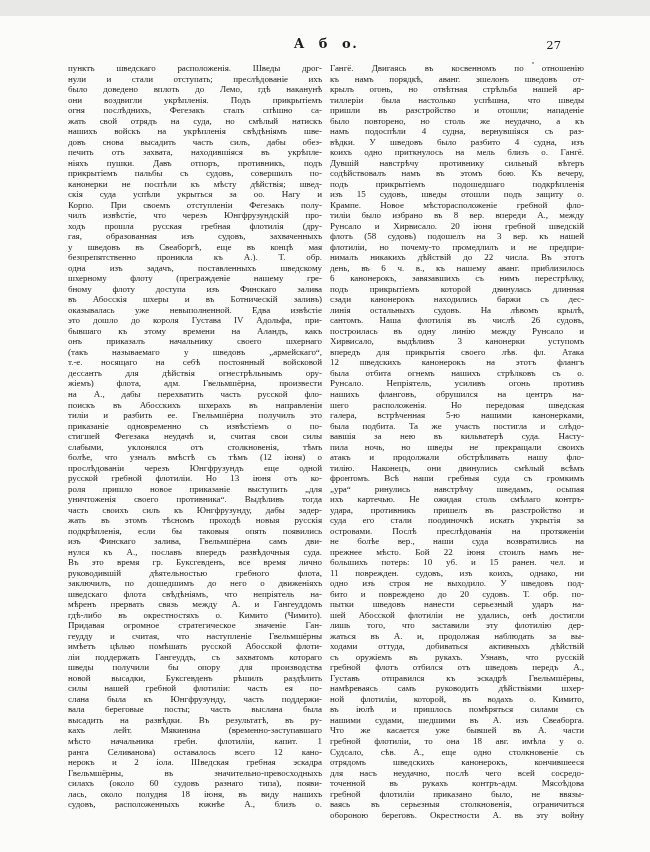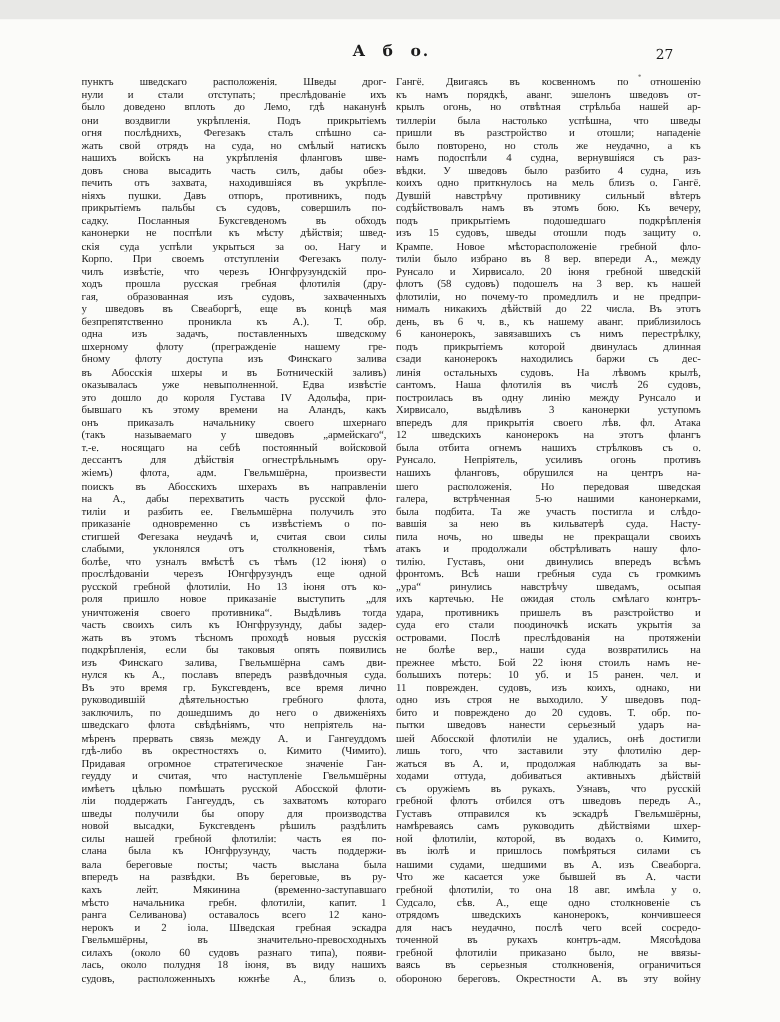--- a/index.html
+++ b/index.html
@@ -76,48 +76,47 @@
   <div class="speck"></div>
 
   <div class="columns">
     <div class="col">
         <div class="tline">пунктъ шведскаго расположенія. Шведы дрог-</div>
         <div class="tline">нули и стали отступать; преслѣдованіе ихъ</div>
         <div class="tline">было доведено вплоть до Лемо, гдѣ наканунѣ</div>
         <div class="tline">они воздвигли укрѣпленія. Подъ прикрытіемъ</div>
         <div class="tline">огня послѣднихъ, Фегезакъ сталъ спѣшно са-</div>
         <div class="tline">жать свой отрядъ на суда, но смѣлый натискъ</div>
-        <div class="tline">нашихъ войскъ на укрѣпленія фланговъ шве-</div>
+        <div class="tline">нашихъ войскъ на укрѣпленія свѣдѣніямъ шве-</div>
         <div class="tline">довъ снова высадить часть силъ, дабы обез-</div>
         <div class="tline">печить отъ захвата, находившіяся въ укрѣпле-</div>
         <div class="tline">ніяхъ пушки. Давъ отпоръ, противникъ, подъ</div>
         <div class="tline">прикрытіемъ пальбы съ судовъ, совершилъ по-</div>
-        <div class="tline">садку. Посланныя Буксгевденомъ въ обходъ</div>
         <div class="tline">канонерки не поспѣли къ мѣсту дѣйствія; швед-</div>
         <div class="tline">скія суда успѣли укрыться за оо. Нагу и</div>
         <div class="tline">Корпо. При своемъ отступленіи Фегезакъ полу-</div>
         <div class="tline">чилъ извѣстіе, что черезъ Юнгфрузундскій про-</div>
         <div class="tline">ходъ прошла русская гребная флотилія (дру-</div>
         <div class="tline">гая, образованная изъ судовъ, захваченныхъ</div>
         <div class="tline">у шведовъ въ Свеаборгѣ, еще въ концѣ мая</div>
         <div class="tline">безпрепятственно проникла къ А.). Т. обр.</div>
         <div class="tline">одна изъ задачъ, поставленныхъ шведскому</div>
         <div class="tline">шхерному флоту (прегражденіе нашему гре-</div>
         <div class="tline">бному флоту доступа изъ Финскаго залива</div>
         <div class="tline">въ Абосскія шхеры и въ Ботническій заливъ)</div>
         <div class="tline">оказывалась уже невыполненной. Едва извѣстіе</div>
         <div class="tline">это дошло до короля Густава IV Адольфа, при-</div>
         <div class="tline">бывшаго къ этому времени на Аландъ, какъ</div>
         <div class="tline">онъ приказалъ начальнику своего шхернаго</div>
         <div class="tline">(такъ называемаго у шведовъ „армейскаго“,</div>
         <div class="tline">т.-е. носящаго на себѣ постоянный войсковой</div>
         <div class="tline">дессантъ для дѣйствія огнестрѣльнымъ ору-</div>
         <div class="tline">жіемъ) флота, адм. Гвельмшёрна, произвести</div>
+        <div class="tline">на А., дабы перехватить часть русской фло-</div>
         <div class="tline">поискъ въ Абосскихъ шхерахъ въ направленіи</div>
-        <div class="tline">на А., дабы перехватить часть русской фло-</div>
         <div class="tline">тиліи и разбить ее. Гвельмшёрна получилъ это</div>
         <div class="tline">приказаніе одновременно съ извѣстіемъ о по-</div>
         <div class="tline">стигшей Фегезака неудачѣ и, считая свои силы</div>
         <div class="tline">слабыми, уклонялся отъ столкновенія, тѣмъ</div>
         <div class="tline">болѣе, что узналъ вмѣстѣ съ тѣмъ (12 іюня) о</div>
         <div class="tline">прослѣдованіи черезъ Юнгфрузундъ еще одной</div>
         <div class="tline">русской гребной флотиліи. Но 13 іюня отъ ко-</div>
         <div class="tline">роля пришло новое приказаніе выступить „для</div>
         <div class="tline">уничтоженія своего противника“. Выдѣливъ тогда</div>
         <div class="tline">часть своихъ силъ къ Юнгфрузунду, дабы задер-</div>
@@ -133,21 +132,21 @@
         <div class="tline">гдѣ-либо въ окрестностяхъ о. Кимито (Чимито).</div>
         <div class="tline">Придавая огромное стратегическое значеніе Ган-</div>
         <div class="tline">геудду и считая, что наступленіе Гвельмшёрны</div>
         <div class="tline">имѣетъ цѣлью помѣшать русской Абосской флоти-</div>
         <div class="tline">ліи поддержать Гангеуддъ, съ захватомъ котораго</div>
         <div class="tline">шведы получили бы опору для производства</div>
         <div class="tline">новой высадки, Буксгевденъ рѣшилъ раздѣлить</div>
         <div class="tline">силы нашей гребной флотиліи: часть ея по-</div>
         <div class="tline">слана была къ Юнгфрузунду, часть поддержи-</div>
         <div class="tline">вала береговые посты; часть выслана была</div>
-        <div class="tline">впередъ на развѣдки. Въ береговые, въ ру-</div>
+        <div class="tline">высадить на развѣдки. Въ результатѣ, въ ру-</div>
         <div class="tline">кахъ лейт. Мякинина (временно-заступавшаго</div>
         <div class="tline">мѣсто начальника гребн. флотиліи, капит. 1</div>
         <div class="tline">ранга Селиванова) оставалось всего 12 кано-</div>
         <div class="tline">нерокъ и 2 іола. Шведская гребная эскадра</div>
         <div class="tline">Гвельмшёрны, въ значительно-превосходныхъ</div>
         <div class="tline">силахъ (около 60 судовъ разнаго типа), появи-</div>
         <div class="tline">лась, около полудня 18 іюня, въ виду нашихъ</div>
         <div class="tline">судовъ, расположенныхъ южнѣе А., близъ о.</div>
       </div>
     <div class="col">
@@ -182,21 +181,21 @@
         <div class="tline">12 шведскихъ канонерокъ на этотъ флангъ</div>
         <div class="tline">была отбита огнемъ нашихъ стрѣлковъ съ о.</div>
         <div class="tline">Рунсало. Непріятель, усиливъ огонь противъ</div>
         <div class="tline">нашихъ фланговъ, обрушился на центръ на-</div>
         <div class="tline">шего расположенія. Но передовая шведская</div>
         <div class="tline">галера, встрѣченная 5-ю нашими канонерками,</div>
         <div class="tline">была подбита. Та же участь постигла и слѣдо-</div>
         <div class="tline">вавшія за нею въ кильватерѣ суда. Насту-</div>
         <div class="tline">пила ночь, но шведы не прекращали своихъ</div>
         <div class="tline">атакъ и продолжали обстрѣливать нашу фло-</div>
-        <div class="tline">тилію. Густавъ, они двинулись впередъ всѣмъ</div>
+        <div class="tline">тилію. Наконецъ, они двинулись смѣлый всѣмъ</div>
         <div class="tline">фронтомъ. Всѣ наши гребныя суда съ громкимъ</div>
         <div class="tline">„ура“ ринулись навстрѣчу шведамъ, осыпая</div>
         <div class="tline">ихъ картечью. Не ожидая столь смѣлаго контръ-</div>
         <div class="tline">удара, противникъ пришелъ въ разстройство и</div>
         <div class="tline">суда его стали поодиночкѣ искать укрытія за</div>
         <div class="tline">островами. Послѣ преслѣдованія на протяженіи</div>
         <div class="tline">не болѣе вер., наши суда возвратились на</div>
         <div class="tline">прежнее мѣсто. Бой 22 іюня стоилъ намъ не-</div>
         <div class="tline">большихъ потерь: 10 уб. и 15 ранен. чел. и</div>
         <div class="tline">11 поврежден. судовъ, изъ коихъ, однако, ни</div>

